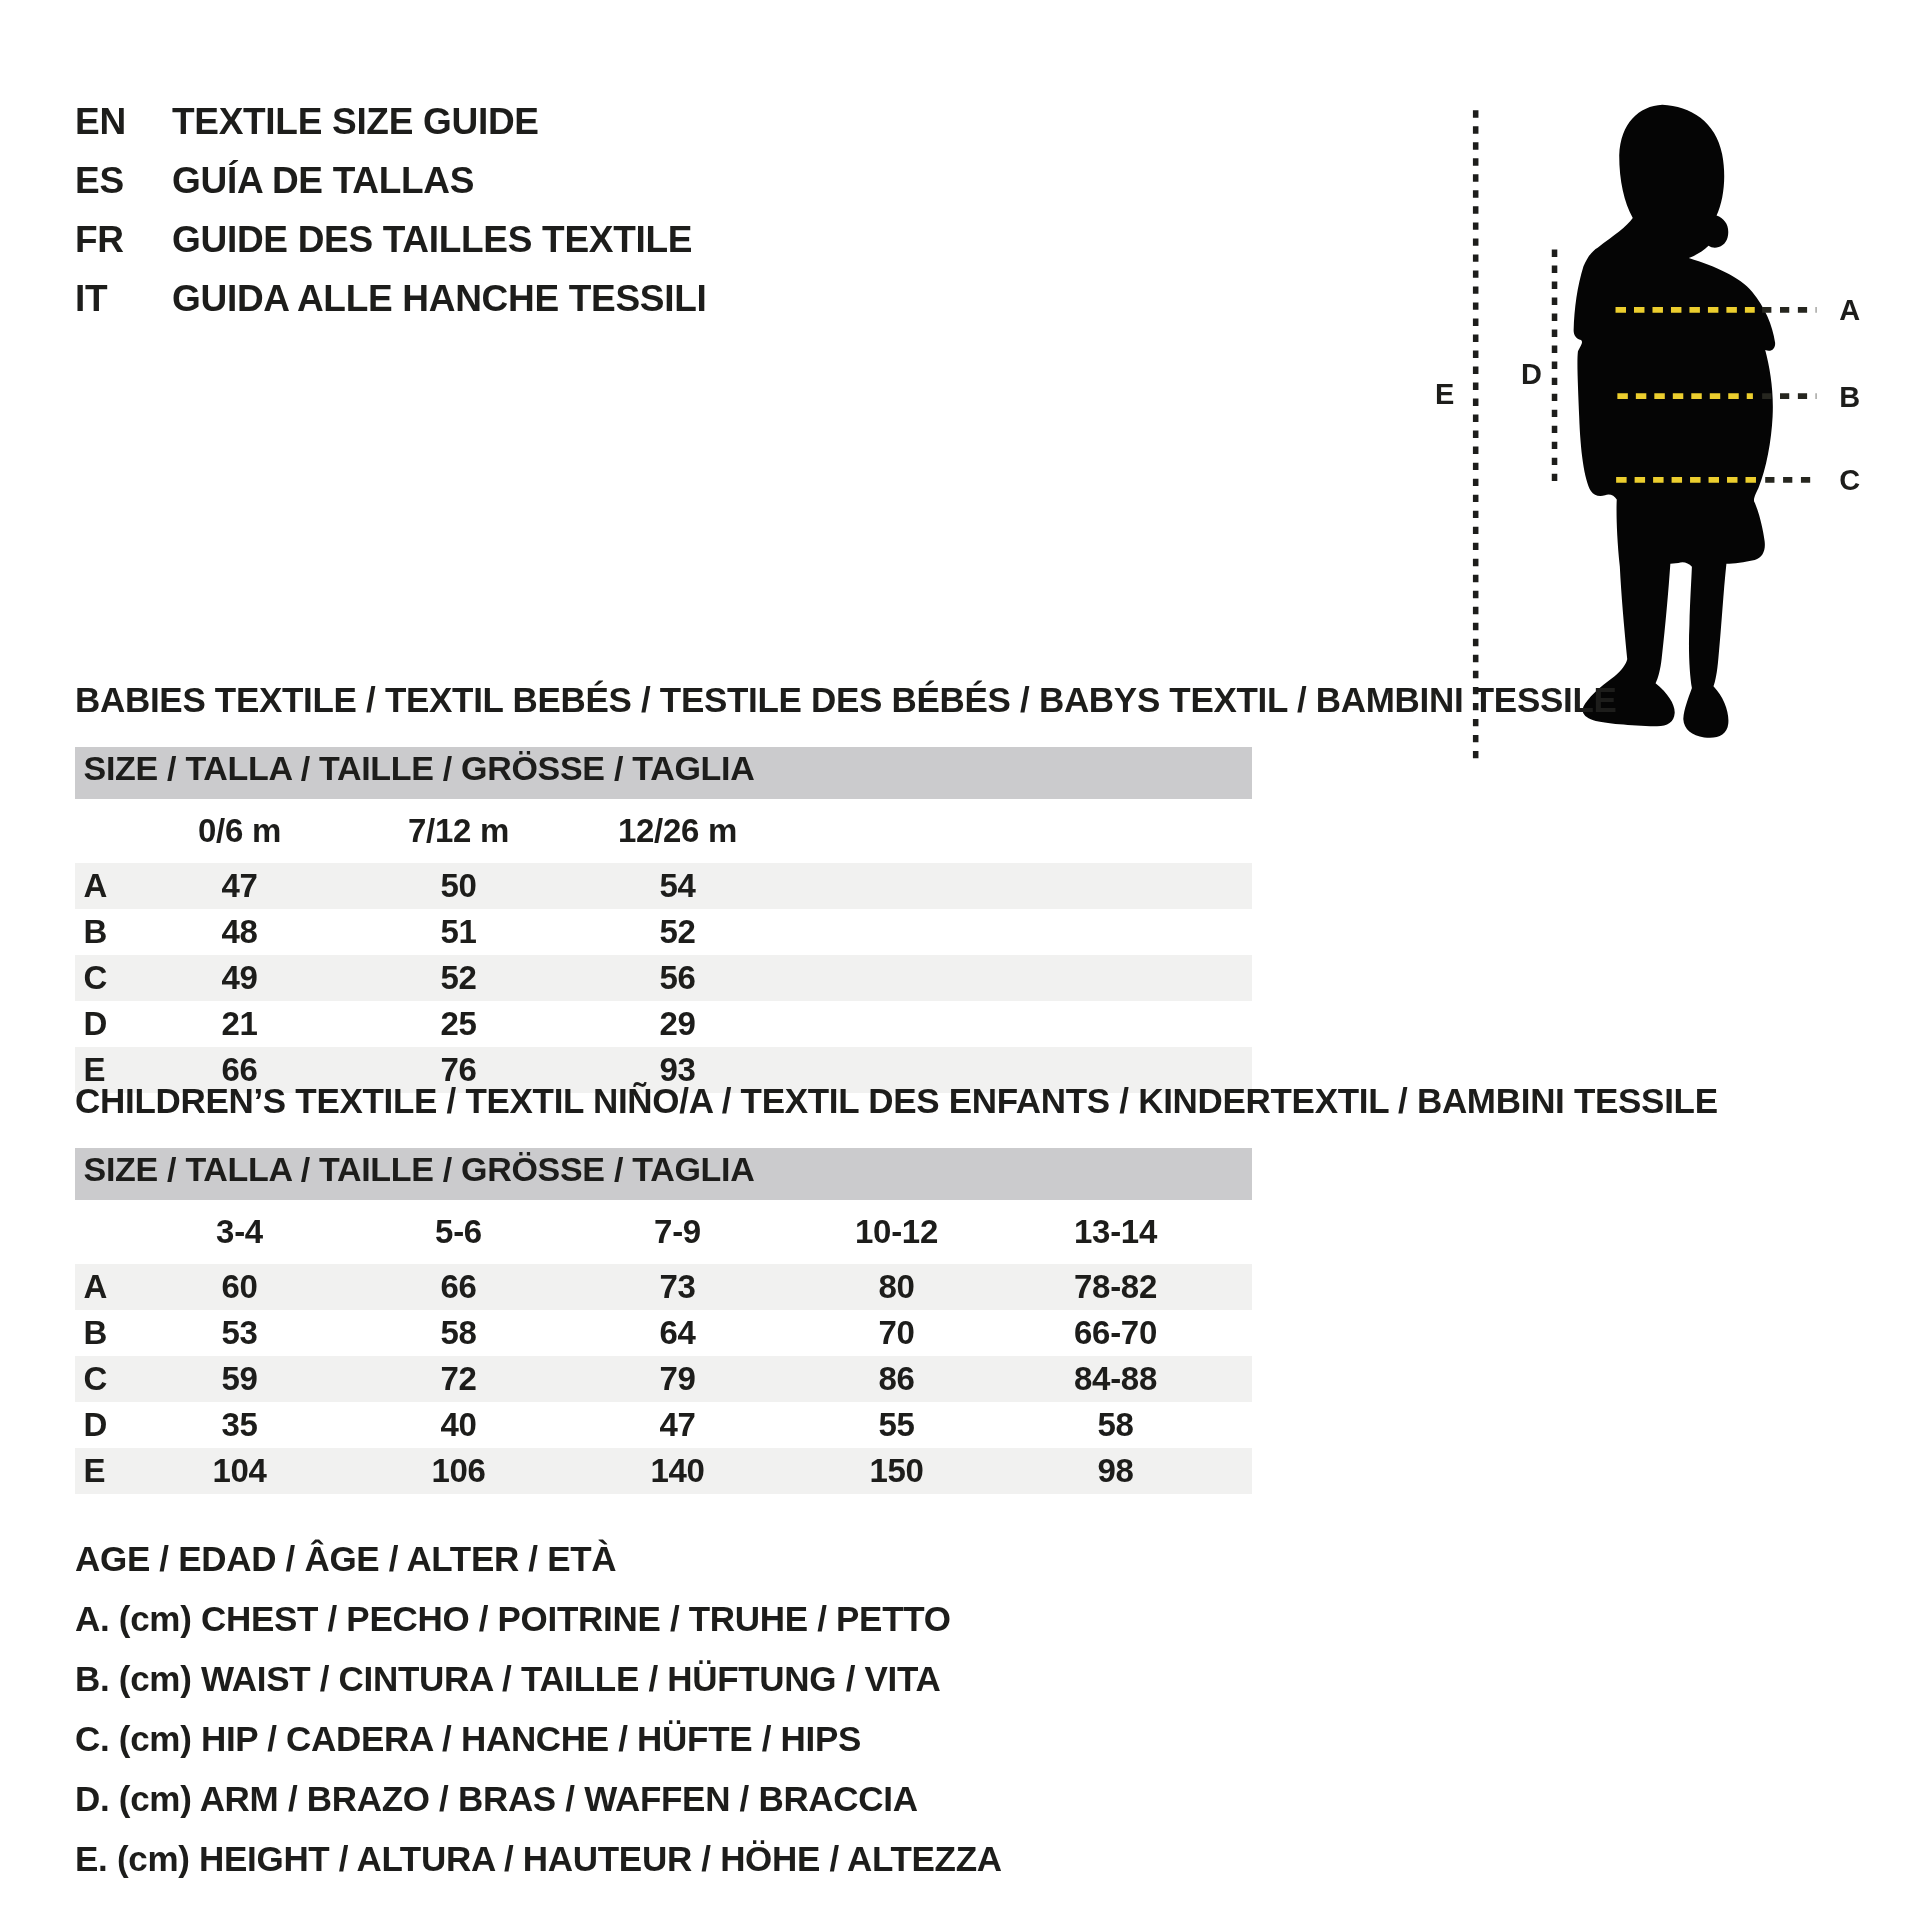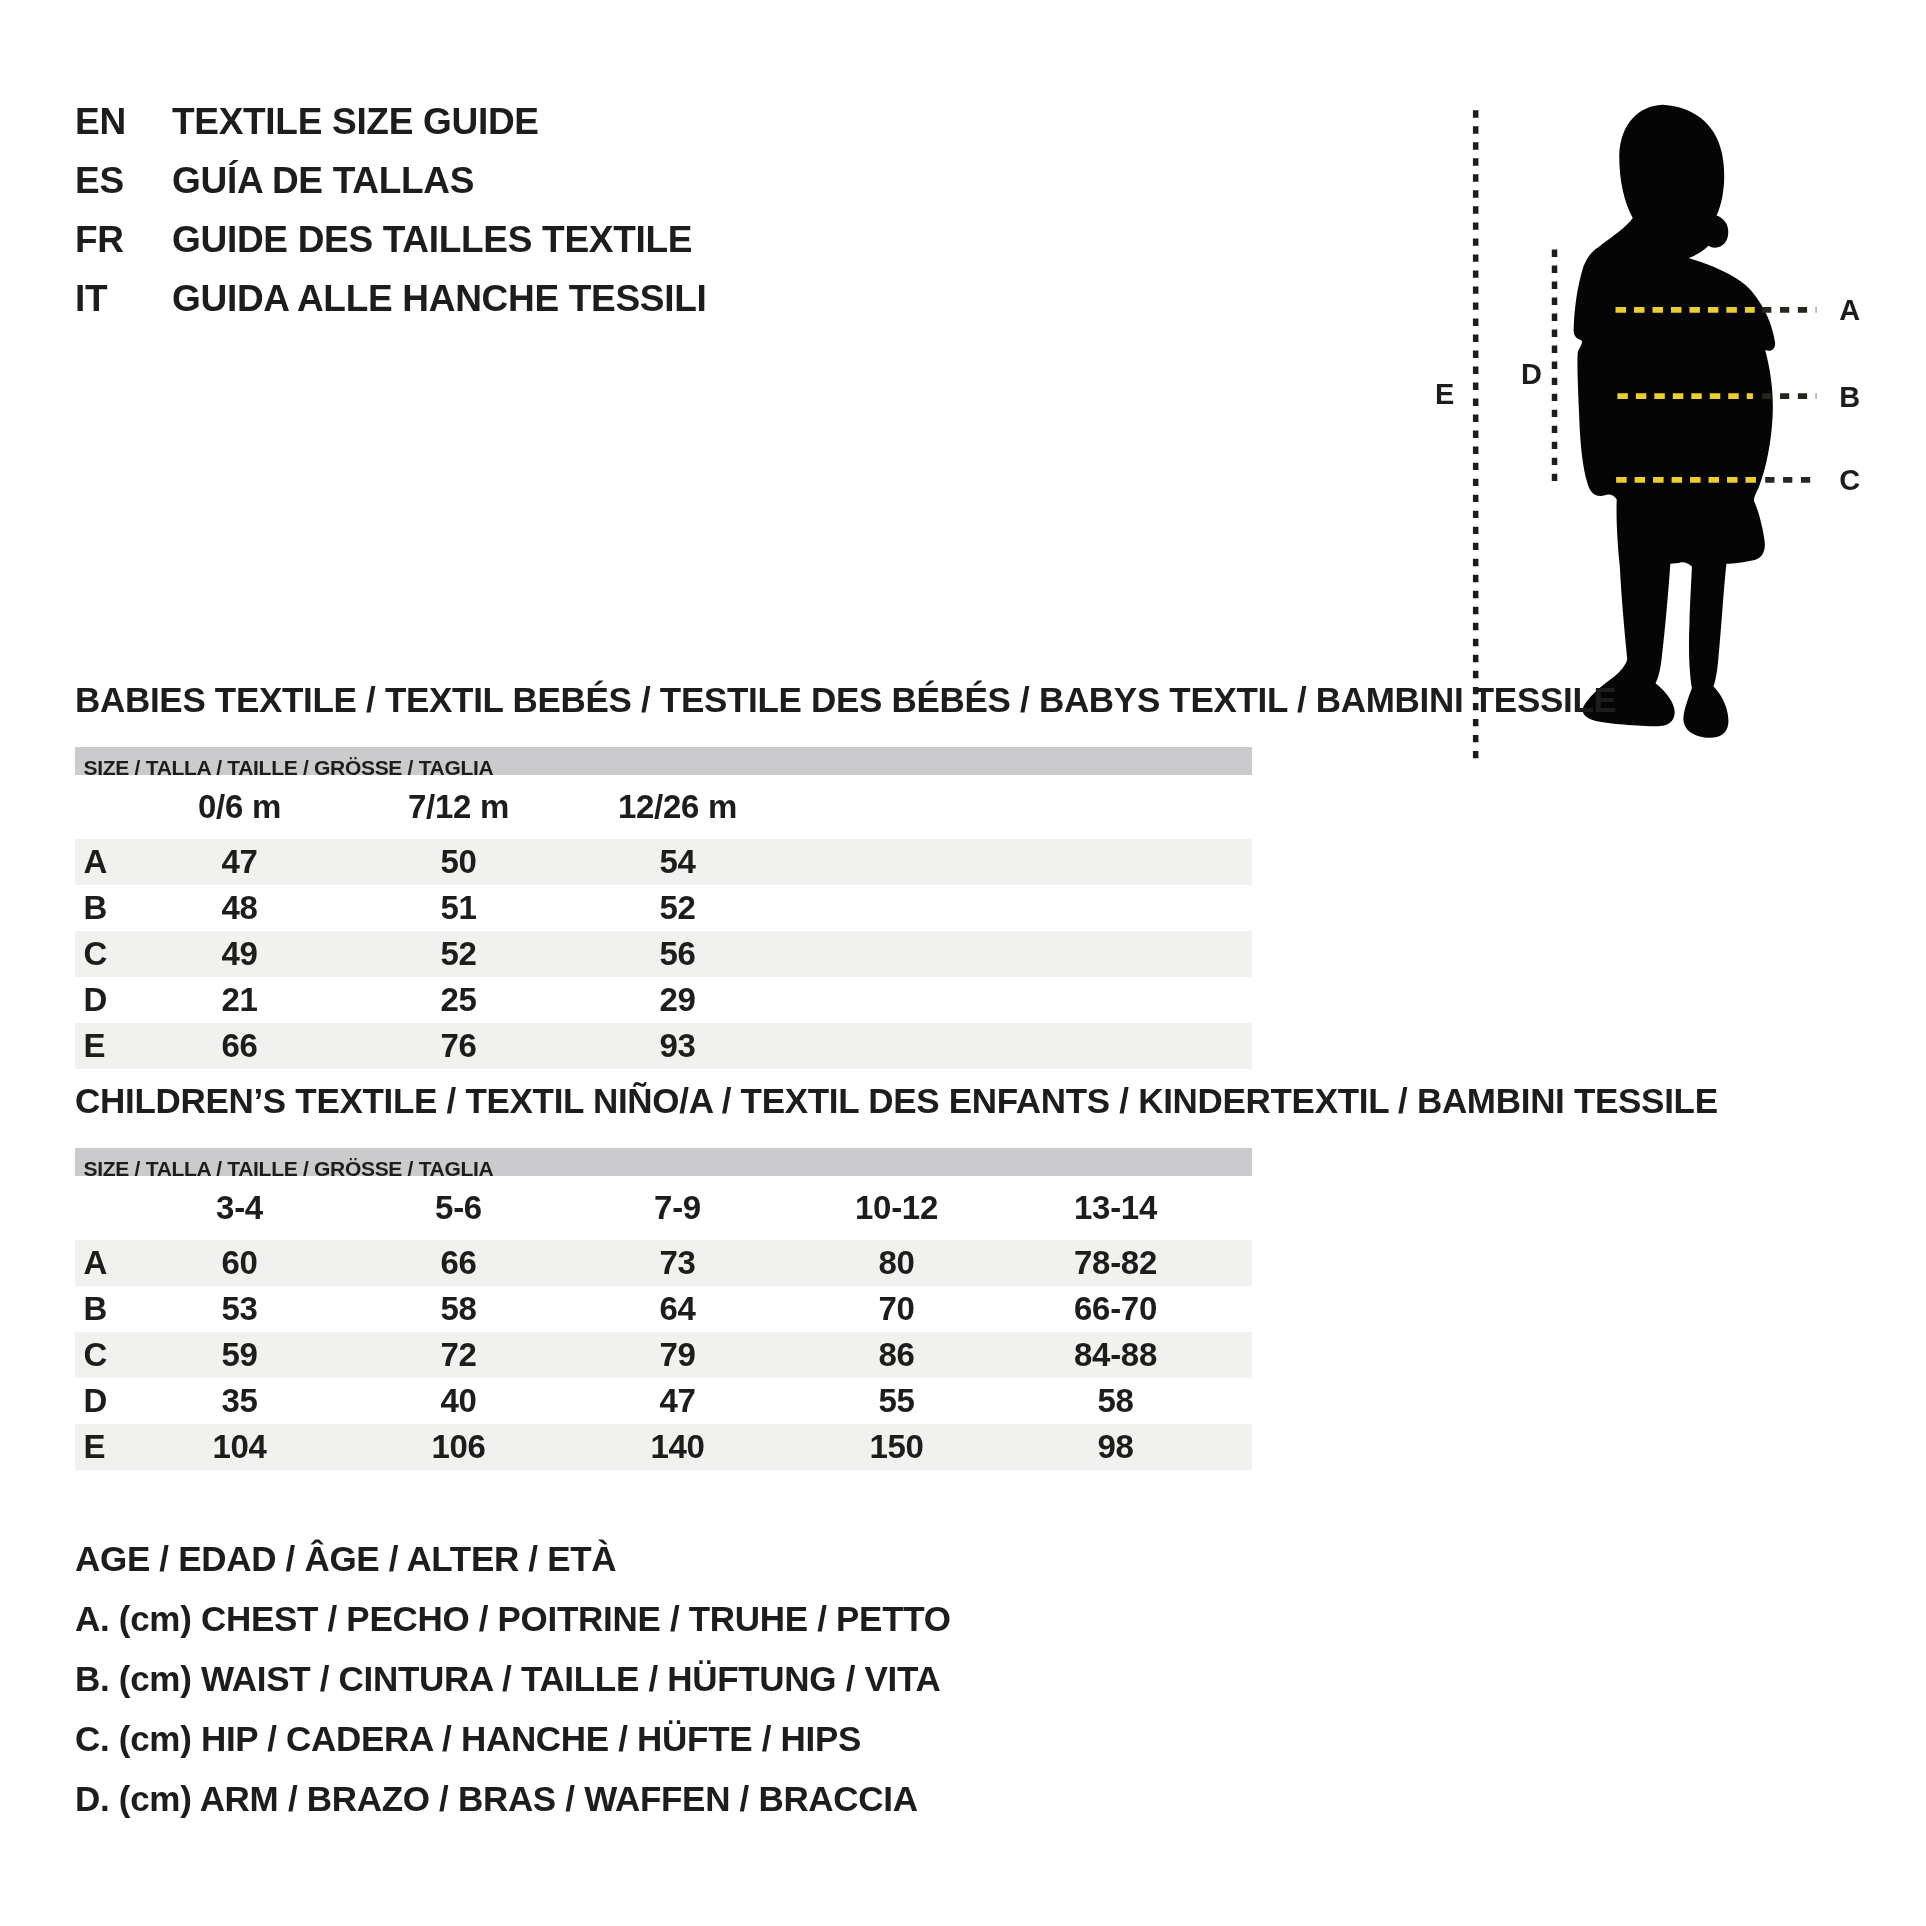--- a/index.html
+++ b/index.html
@@ -46,22 +46,22 @@
   .dot-v{stroke:var(--text);stroke-width:9;stroke-dasharray:12 14;fill:none;}
   .dash-y{stroke:var(--accent-yellow);stroke-width:9;stroke-dasharray:17 13;fill:none;}
   .dash-k{stroke:#26261f;stroke-width:9;stroke-dasharray:15 14;fill:none;}
   
   .section{position:absolute;left:75px;width:1177px;}
   .babies-section{top:680px;}
   .children-section{top:1081px;}
   .heading{font-size:35px;line-height:39px;font-weight:700;white-space:nowrap;}
   .table{margin-top:21px;width:1177px;}
   .size-bar{
-    height:28px;line-height:42px;background:var(--header-gray);
-    font-size:21px;padding-left:8.6px;white-space:nowrap;margin-top:28px;
+    height:52px;line-height:42px;background:var(--header-gray);
+    font-size:34px;padding-left:8.6px;white-space:nowrap;margin-top:28px;
   }
   .row{display:grid;align-items:center;height:46px;font-size:33px;}
   .row.head{height:64px;}
   .b-grid{grid-template-columns:55px 219px 219px 219px;}
   .c-grid{grid-template-columns:55px 219px 219px 219px 219px 219px;}
   .cell{text-align:center;}
   .cell.lab{text-align:left;padding-left:8.6px;}
   .stripe{background:var(--stripe-gray);}
   
   .legend{position:absolute;left:75px;top:1529px;}
@@ -261,16 +261,17 @@
       </div>
     </div>
   </section>
 
   <section class="legend">
     <div class="legend-line">AGE / EDAD / ÂGE / ALTER / ETÀ</div>
     <div class="legend-line">A. (cm) CHEST / PECHO / POITRINE / TRUHE / PETTO</div>
     <div class="legend-line">B. (cm) WAIST / CINTURA / TAILLE / HÜFTUNG / VITA</div>
     <div class="legend-line">C. (cm) HIP / CADERA / HANCHE / HÜFTE / HIPS</div>
     <div class="legend-line">D. (cm) ARM / BRAZO / BRAS / WAFFEN / BRACCIA</div>
+    <div class="legend-line">E. (cm) HEIGHT / ALTURA / HAUTEUR / HÖHE / ALTEZZA</div>
   </section>
 
 </div>
 
 
 </body></html>

